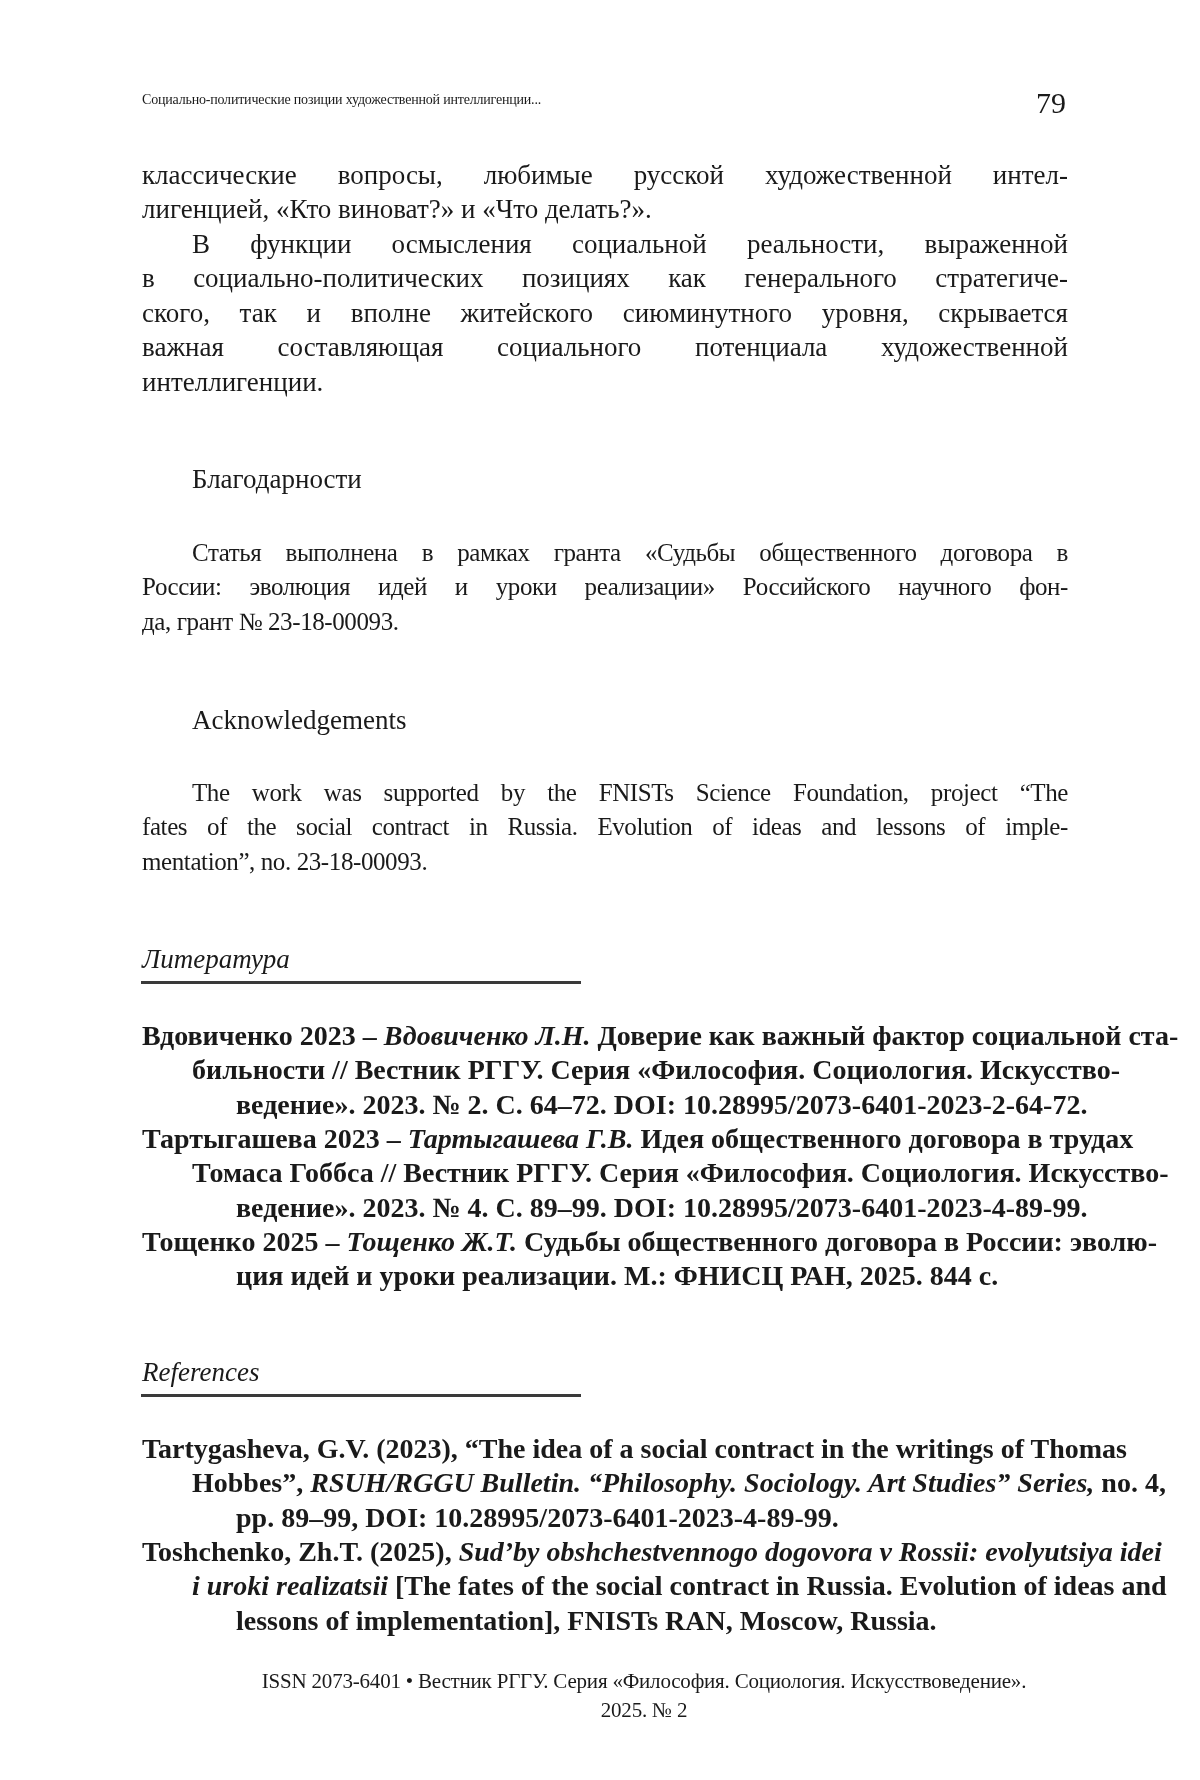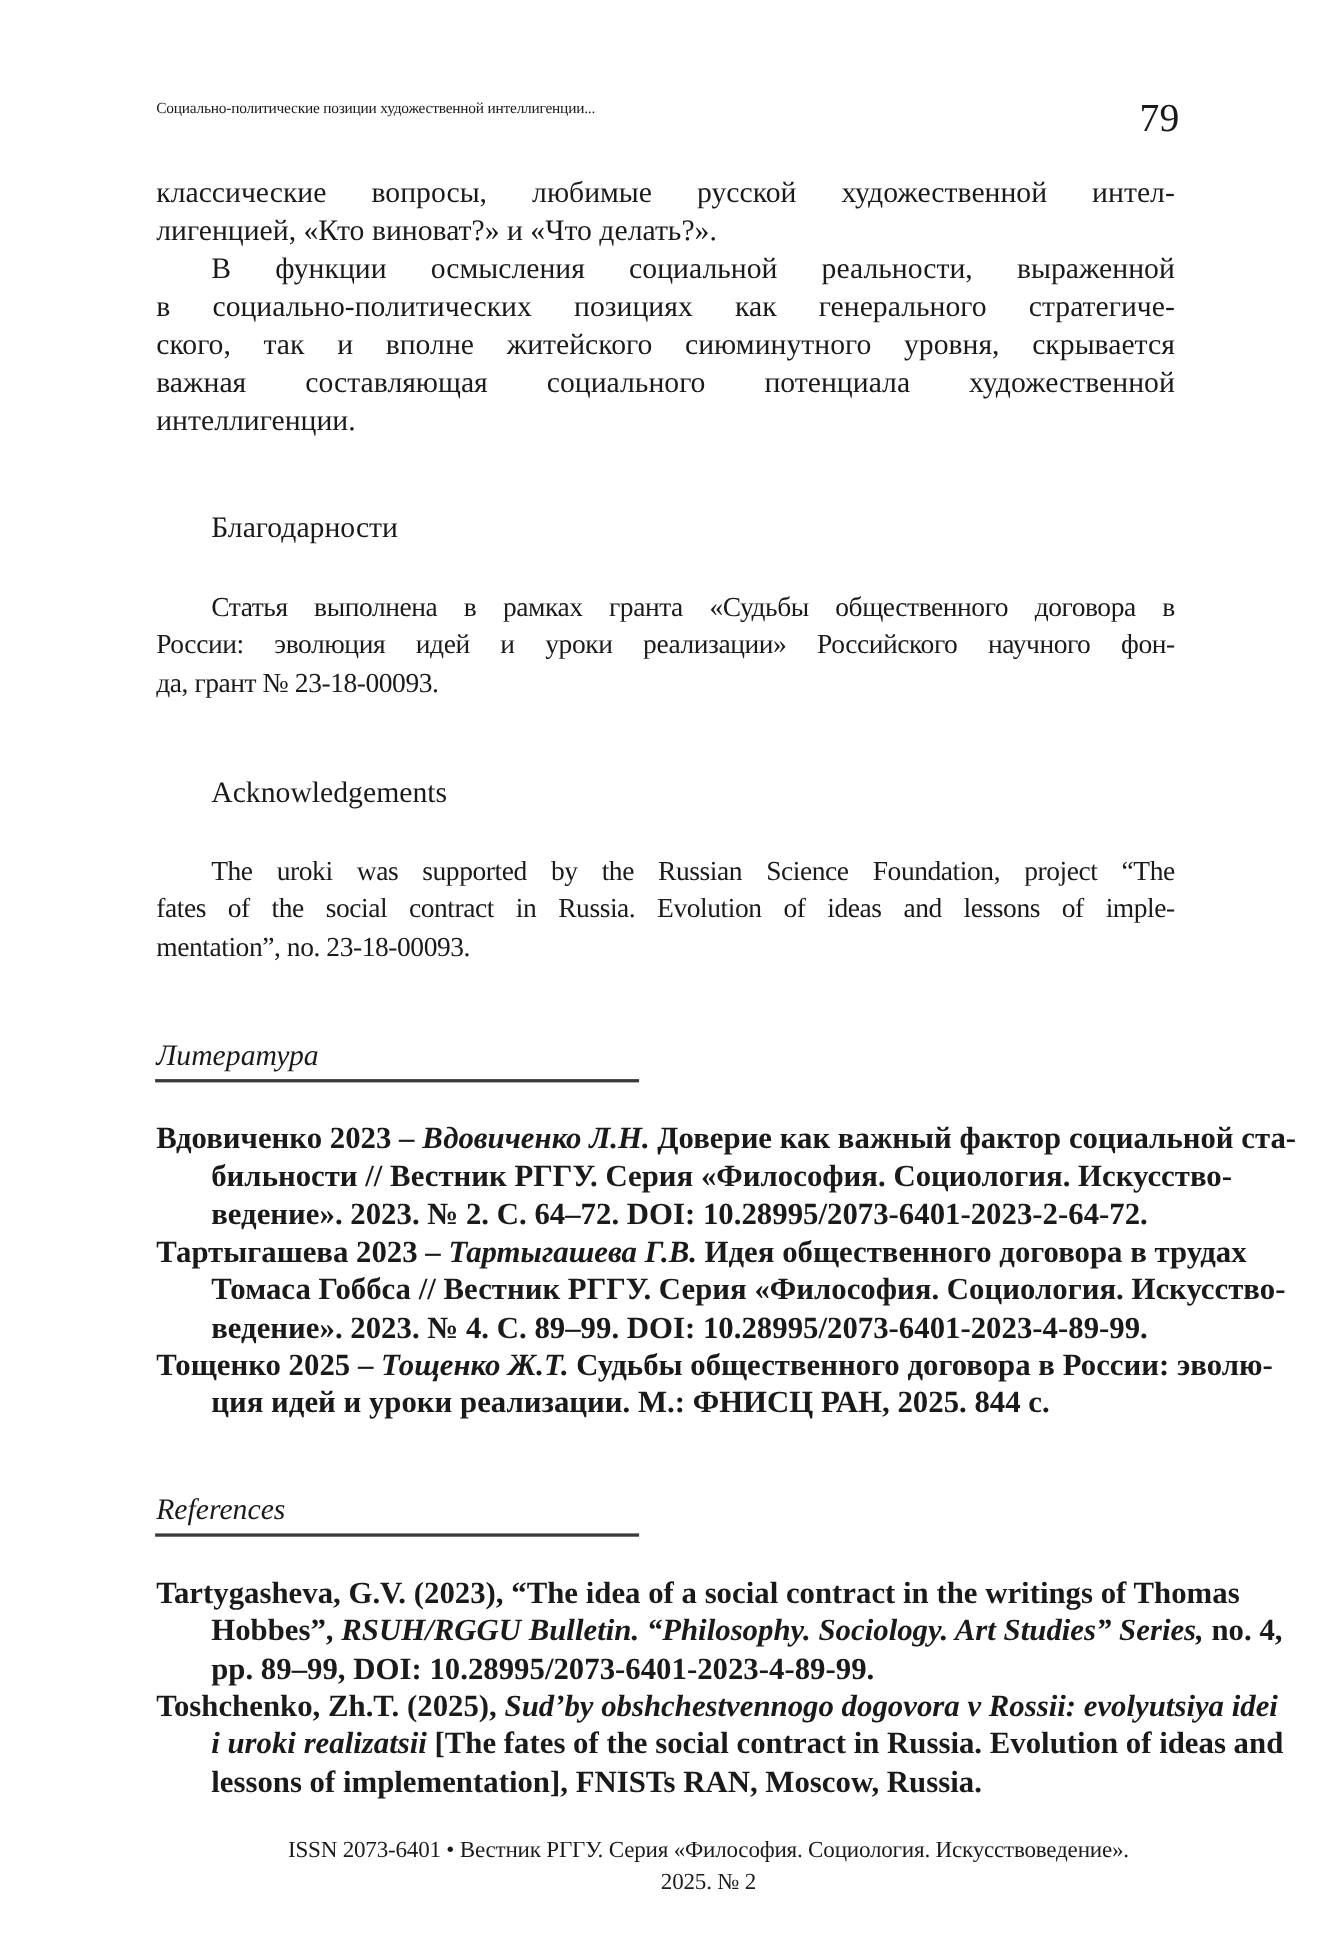--- a/index.html
+++ b/index.html
@@ -3,38 +3,38 @@
 <meta charset="utf-8">
 <style>
   html, body { margin: 0; padding: 0; background: #ffffff; }
   body {
     width: 1200px; height: 1780px; position: relative; overflow: hidden;
     font-family: "Liberation Serif", "DejaVu Serif", serif;
     color: #1a1a1a;
   }
   .abs { position: absolute; white-space: nowrap; }
   .running-head { left: 142px; top: 92px; font-size: 14px; letter-spacing: -0.2px; }
-  .page-num { left: 1036px; top: 86px; font-size: 36px; }
+  .page-num { left: 1036px; top: 86px; font-size: 30px; }
 
   .body-line { left: 142px; width: 926px; font-size: 27px; line-height: 34px; text-align: justify; text-align-last: justify; }
   .body-line.last { text-align-last: left; }
   .body-line.indent { left: 192px; width: 876px; }
 
   .sub-heading { left: 192px; font-size: 27px; }
 
   .ack-line { left: 142px; width: 926px; font-size: 25px; line-height: 34px; text-align: justify; text-align-last: justify; letter-spacing: -0.4px; }
   .ack-line.indent { left: 192px; width: 876px; }
   .ack-line.last { text-align-last: left; }
 
   .ref-heading { left: 142px; font-size: 27px; font-style: italic; }
   .rule { position: absolute; left: 141px; width: 440px; height: 3px; background: #3a3a3a; }
 
   .ref-line { left: 142px; width: 926px; font-size: 28px; line-height: 34px; text-align: justify; text-align-last: justify; font-weight: bold; }
   .ref-line.cont { left: 192px; width: 876px; }
-  .ref-line.last { text-align-last: left; }
+  .ref-line.last { text-align-last: left; margin-left: 44px; }
   .it { font-style: italic; }
 
   .footer { left: 0; width: 1200px; text-align: center; font-size: 21px; letter-spacing: -0.2px; padding-left: 44px; }
 </style>
 </head>
 <body>
 
 <div class="abs running-head">Социально-политические позиции художественной интеллигенции...</div>
 <div class="abs page-num">79</div>
 
@@ -50,21 +50,21 @@
 
 <div>
   <div class="abs sub-heading" style="top:464px">Благодарности</div>
   <div class="abs ack-line indent" style="top:536px">Статья выполнена в рамках гранта «Судьбы общественного договора в</div>
   <div class="abs ack-line" style="top:570px">России: эволюция идей и уроки реализации» Российского научного фон-</div>
   <div class="abs ack-line last" style="top:605px">да, грант № 23-18-00093.</div>
 </div>
 
 <div>
   <div class="abs sub-heading" style="top:705px">Acknowledgements</div>
-  <div class="abs ack-line indent" style="top:776px">The uroki was supported by the Russian Science Foundation, project “The</div>
+  <div class="abs ack-line indent" style="top:776px">The work was supported by the FNISTs Science Foundation, project “The</div>
   <div class="abs ack-line" style="top:810px">fates of the social contract in Russia. Evolution of ideas and lessons of imple-</div>
   <div class="abs ack-line last" style="top:845px">mentation”, no. 23-18-00093.</div>
 </div>
 
 <div>
   <div class="abs ref-heading" style="top:944px">Литература</div>
   <div class="rule" style="top:981px"></div>
 
   <div>
     <div class="abs ref-line" style="top:1019px"><span>Вдовиченко 2023 – </span><span class="it">Вдовиченко Л.Н.</span><span> Доверие как важный фактор социальной ста-</span></div>

